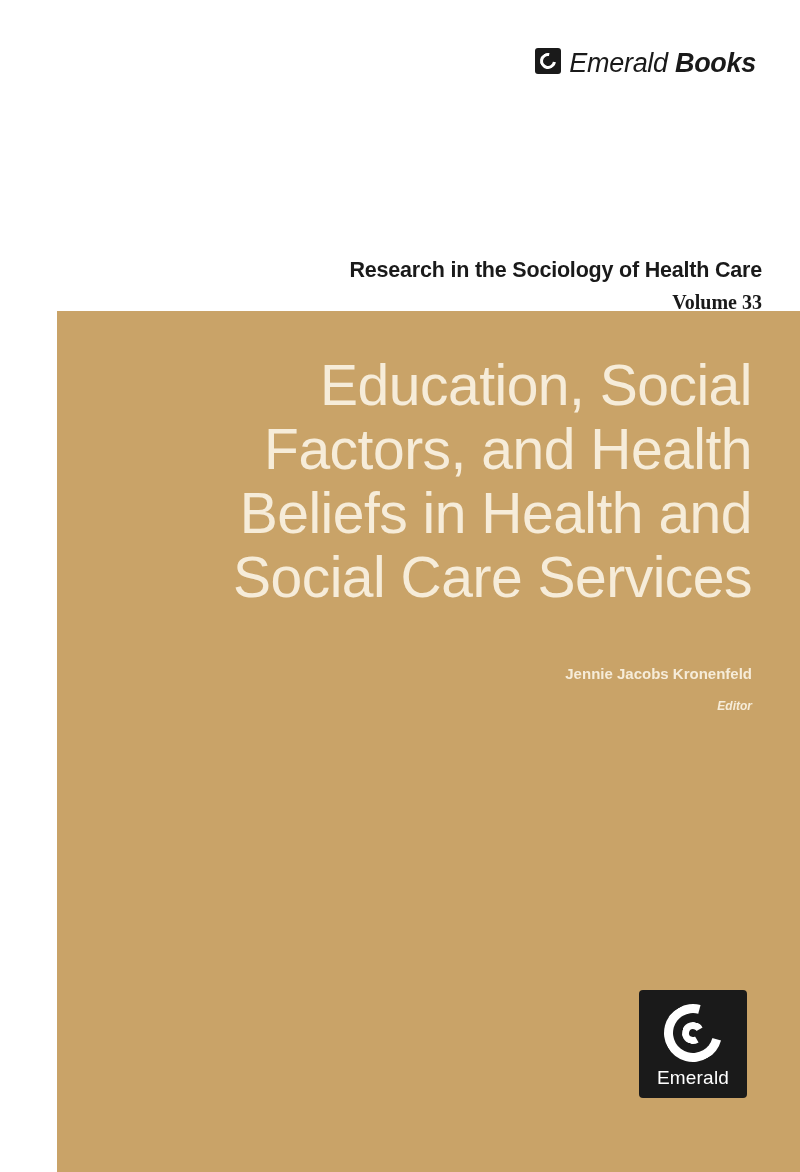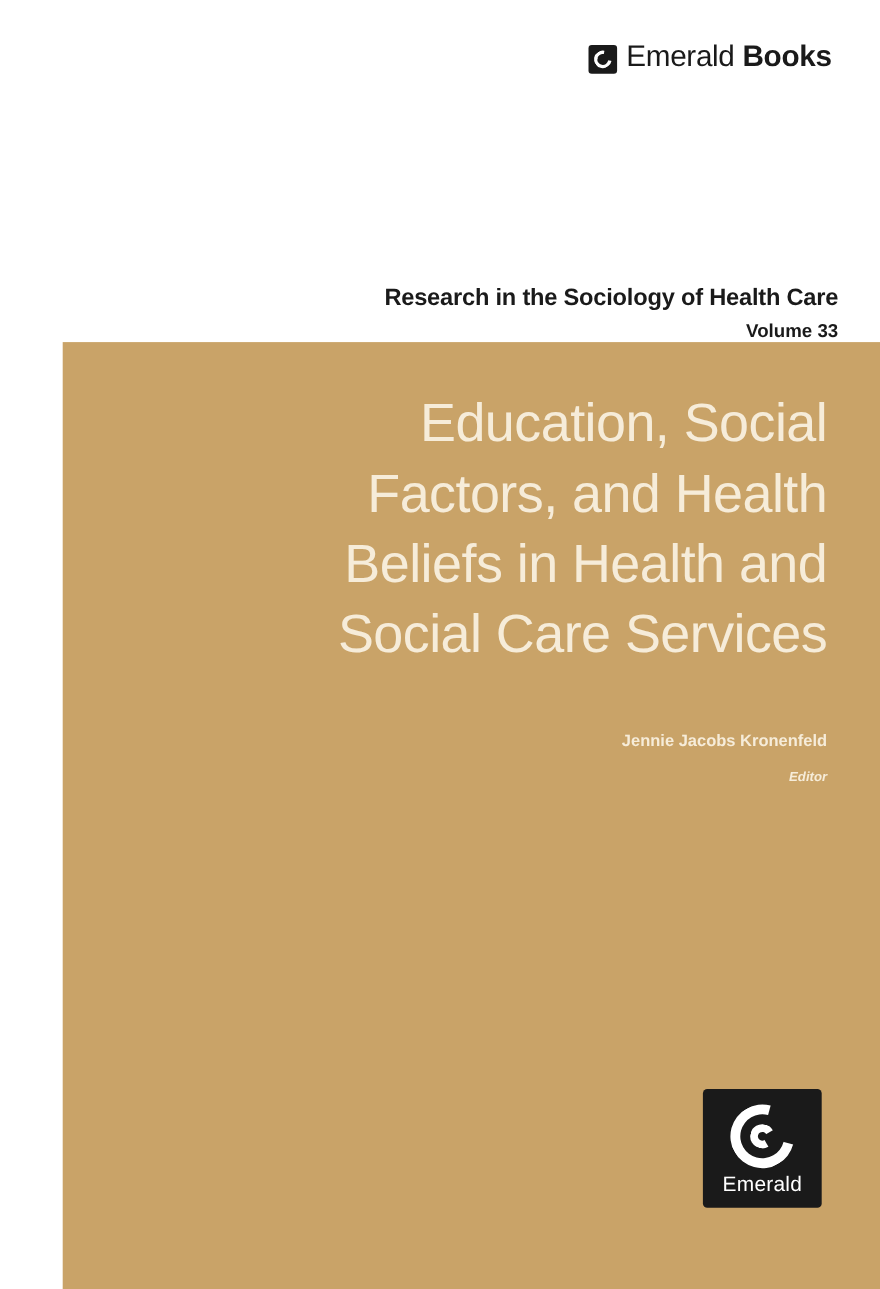--- a/index.html
+++ b/index.html
@@ -12,25 +12,26 @@
     width: 800px;
     height: 1172px;
     background: #ffffff;
     font-family: "Liberation Sans", sans-serif;
     overflow: hidden;
   }
 
   
   .publisher-logo {
     position: absolute;
-    top: 36px;
+    top: 48px;
     right: 44px;
     display: flex;
-    align-items: flex-end;
+    align-items: flex-start;
     gap: 8px;
+    font-style: italic;
   }
   .publisher-mark {
     width: 26px;
     height: 26px;
     background: #1a1a1a;
     border-radius: 3px;
     position: relative;
     flex: none;
   }
   .publisher-mark::after {
@@ -64,23 +65,24 @@
     text-align: right;
     color: #1a1a1a;
   }
   .series-title {
     font-size: 21.5px;
     font-weight: bold;
     letter-spacing: -0.2px;
     white-space: nowrap;
   }
   .series-volume {
-    font-size: 17px;
+    font-size: 20px;
     font-weight: bold;
     margin-top: 8px;
+    font-family: Liberation Serif, serif;
   }
 
   
   .tan-panel {
     position: absolute;
     left: 57px;
     top: 311px;
     width: 743px;
     height: 861px;
     background: #c9a368;
@@ -89,21 +91,21 @@
   
   .title-block {
     position: absolute;
     left: 0;
     right: 48px;
     top: 42px;
     text-align: right;
     color: #f6ecd9;
   }
   .title-line {
-    font-size: 49px;
+    font-size: 57px;
     line-height: 64px;
     font-weight: 400;
     letter-spacing: -0.5px;
     white-space: nowrap;
   }
 
   
   .editor-block {
     position: absolute;
     right: 48px;

